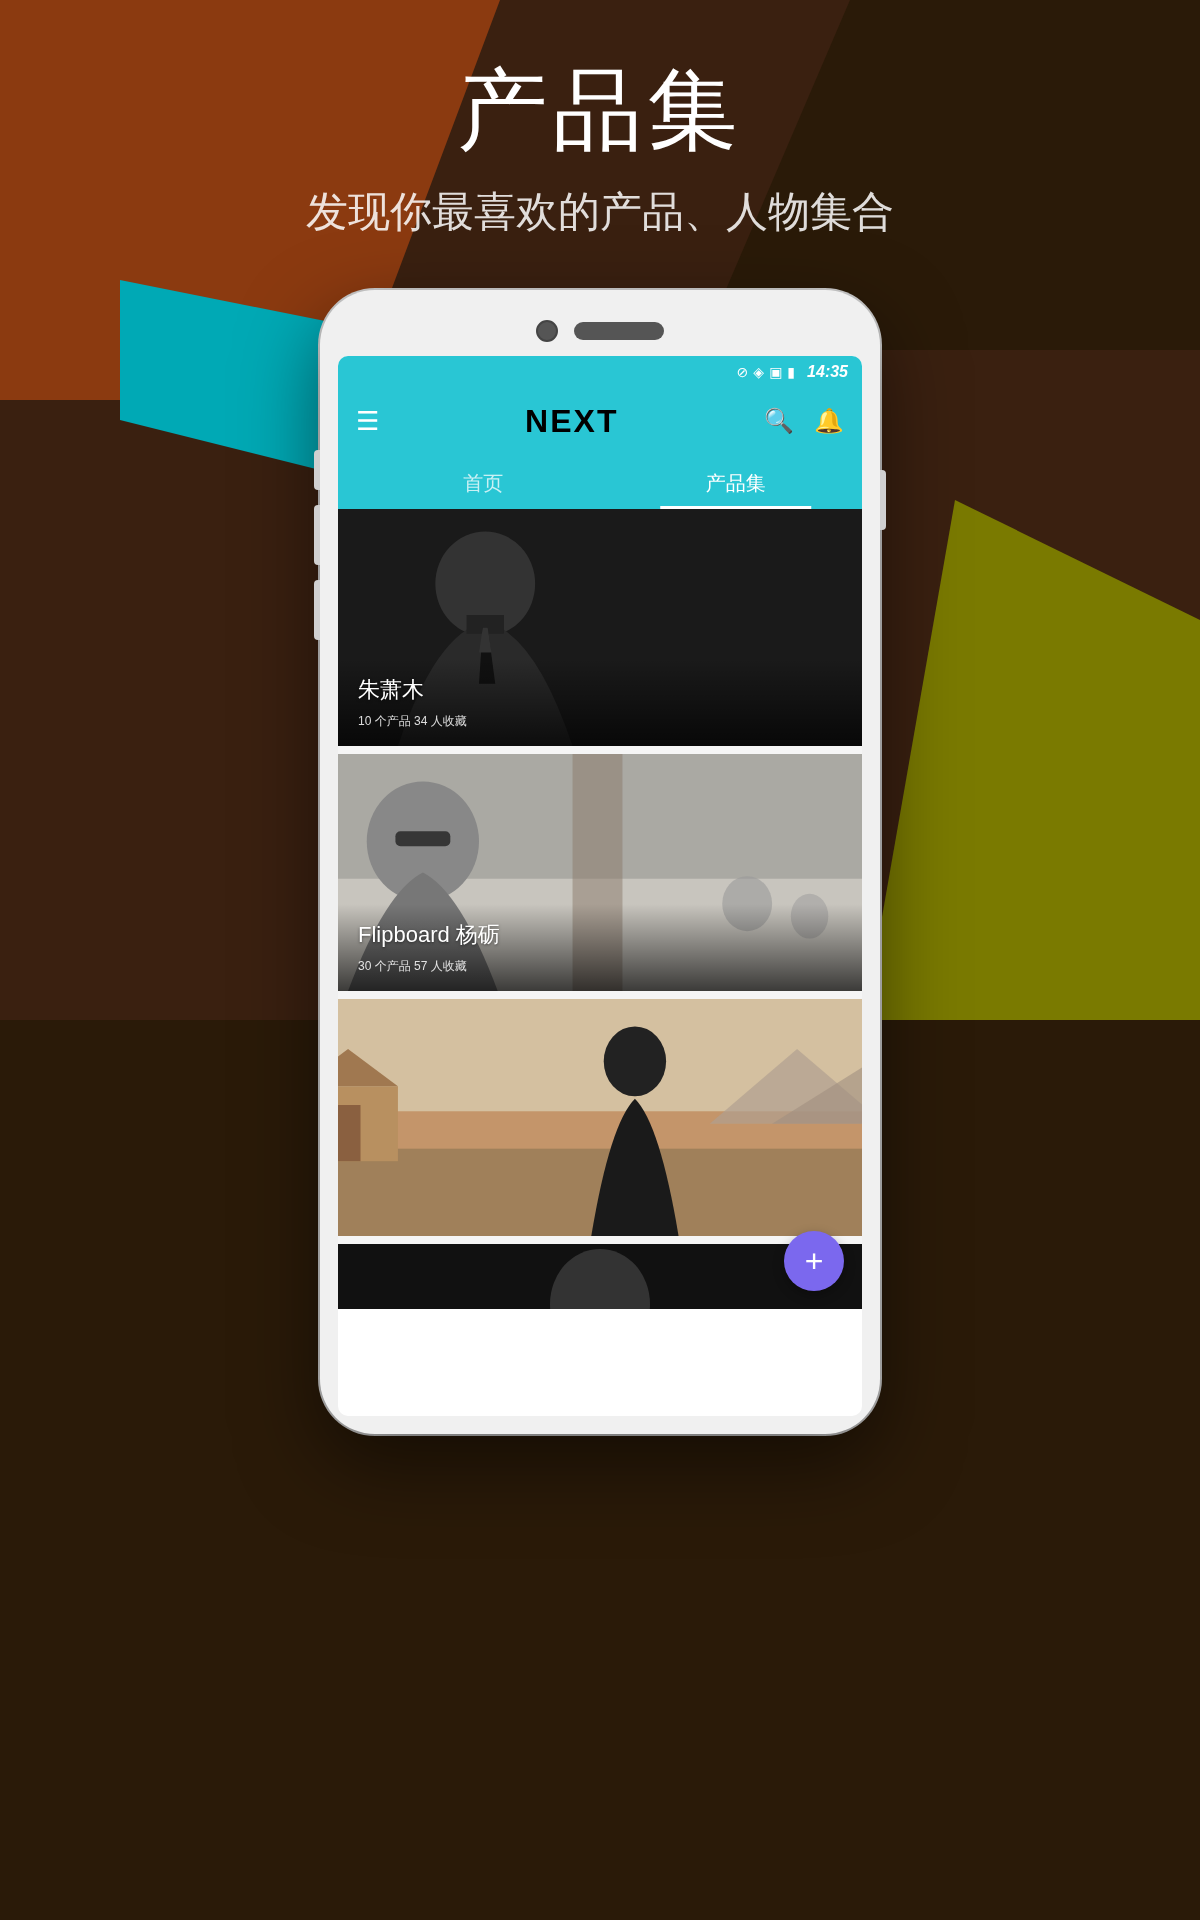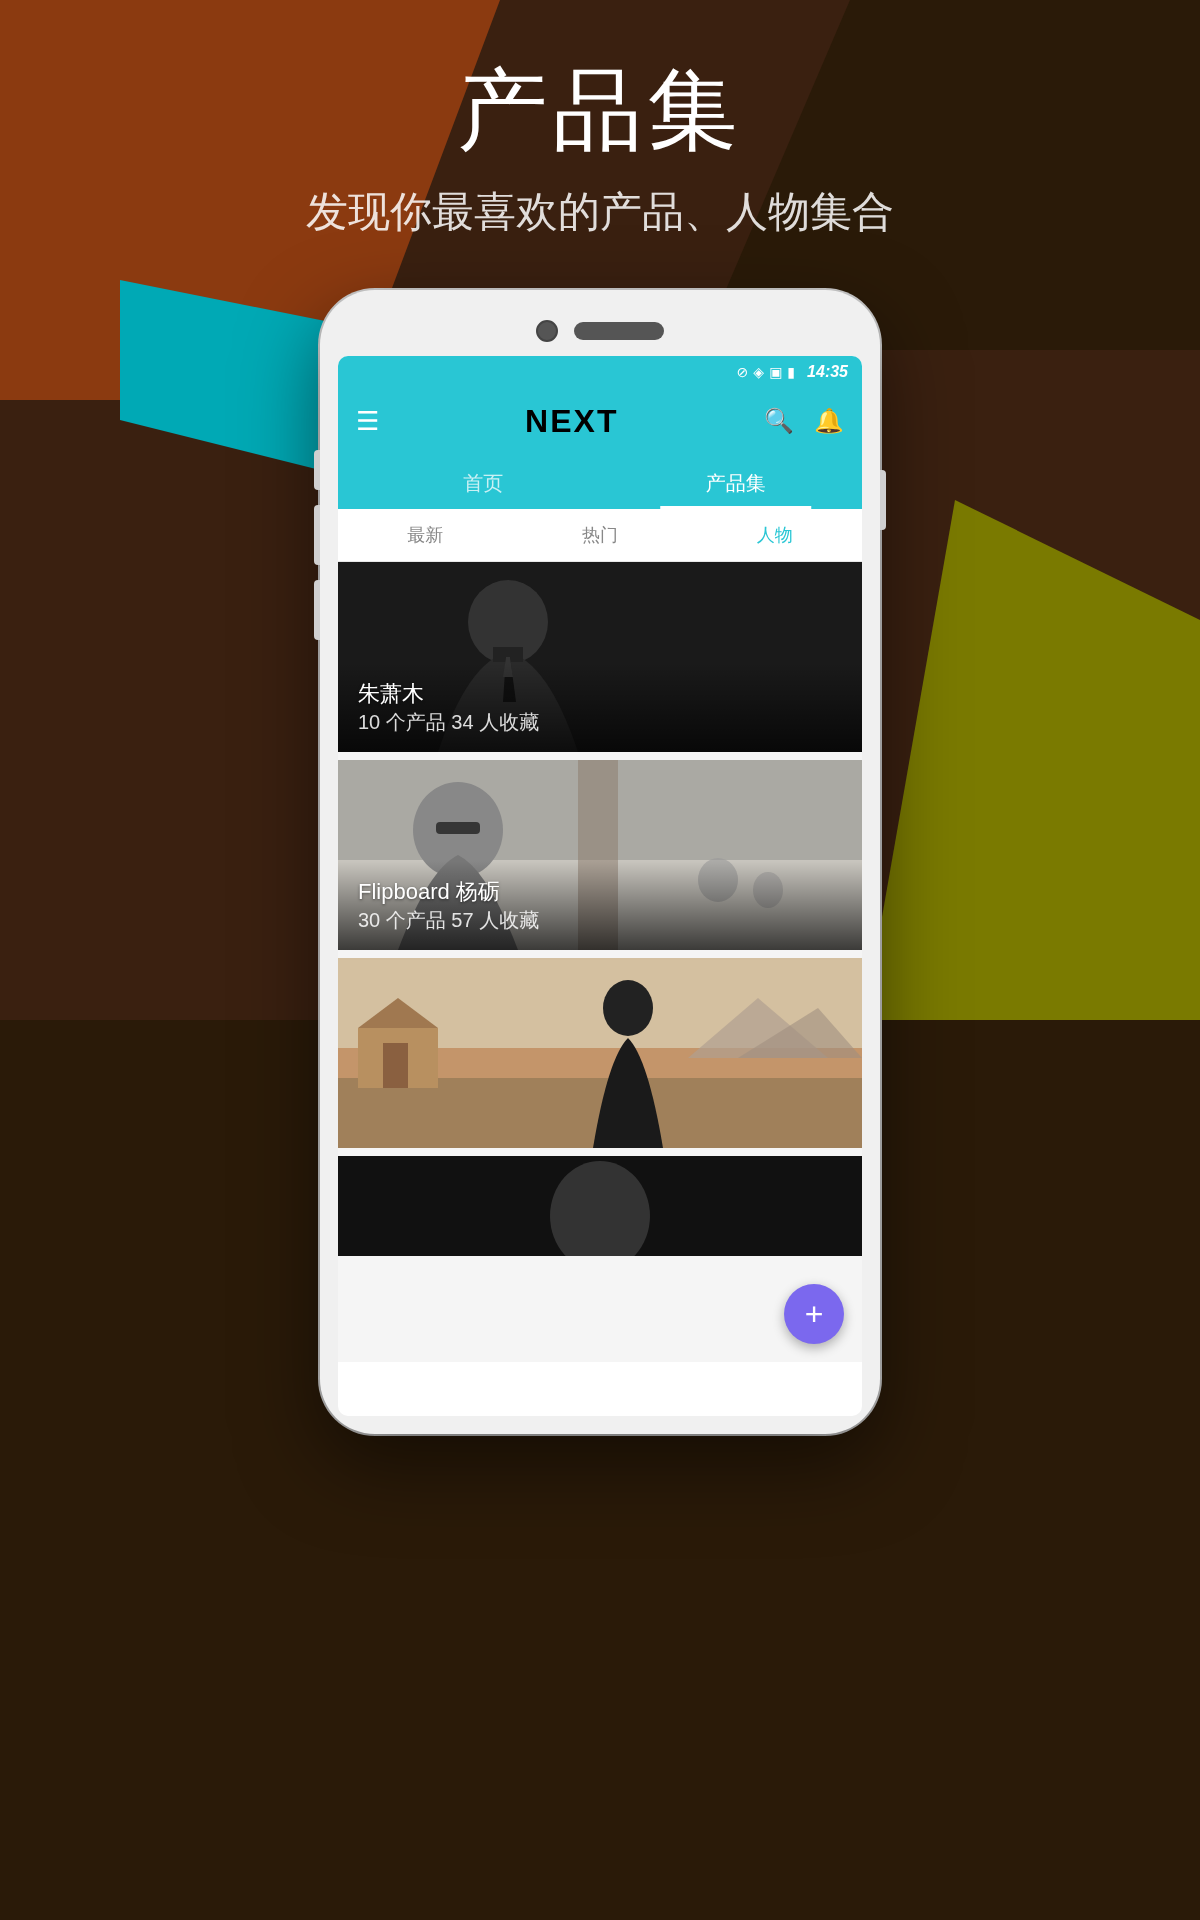--- a/index.html
+++ b/index.html
@@ -257,21 +257,21 @@
 
     
     .content-area {
       overflow: hidden;
       background: #f5f5f5;
     }
 
     .content-card {
       position: relative;
       width: 100%;
-      height: 190px;
+      height: 237px;
       overflow: hidden;
       margin-bottom: 8px;
       background: #222;
     }
 
     .card-bg {
       width: 100%;
       height: 100%;
       position: absolute;
       top: 0; left: 0;
@@ -308,22 +308,22 @@
 
     .card-title {
       color: white;
       font-size: 22px;
       font-weight: 500;
       text-shadow: 0 1px 3px rgba(0,0,0,0.5);
     }
 
     .card-meta {
       color: rgba(255,255,255,0.85);
-      font-size: 20px;
-      margin-top: 0;
+      font-size: 12px;
+      margin-top: 8px;
     }
 
     
     .fab-button {
       position: absolute;
       bottom: 18px;
       right: 18px;
       width: 60px;
       height: 60px;
       background: #7b68ee;
@@ -438,31 +438,20 @@
 
       <div class="main-tabs">
         <div class="main-tab">
           <span>首页</span>
         </div>
         <div class="main-tab active">
           <span>产品集</span>
         </div>
       </div>
 
-      <div class="sub-tabs">
-        <div class="sub-tab">
-          <span>最新</span>
-        </div>
-        <div class="sub-tab">
-          <span>热门</span>
-        </div>
-        <div class="sub-tab active">
-          <span>人物</span>
-        </div>
-      </div>
 
       <div class="content-area" style="position:relative; height: 800px;">
 
         <div class="content-card" style="margin-bottom:8px;">
           <div class="card-bg card-bg-1">
             
             <svg width="100%" height="100%" viewBox="0 0 524 190" preserveAspectRatio="xMidYMid slice">
               <rect width="524" height="190" fill="#1a1a1a"></rect>
 
               <ellipse cx="170" cy="60" rx="40" ry="42" fill="#333"></ellipse>

